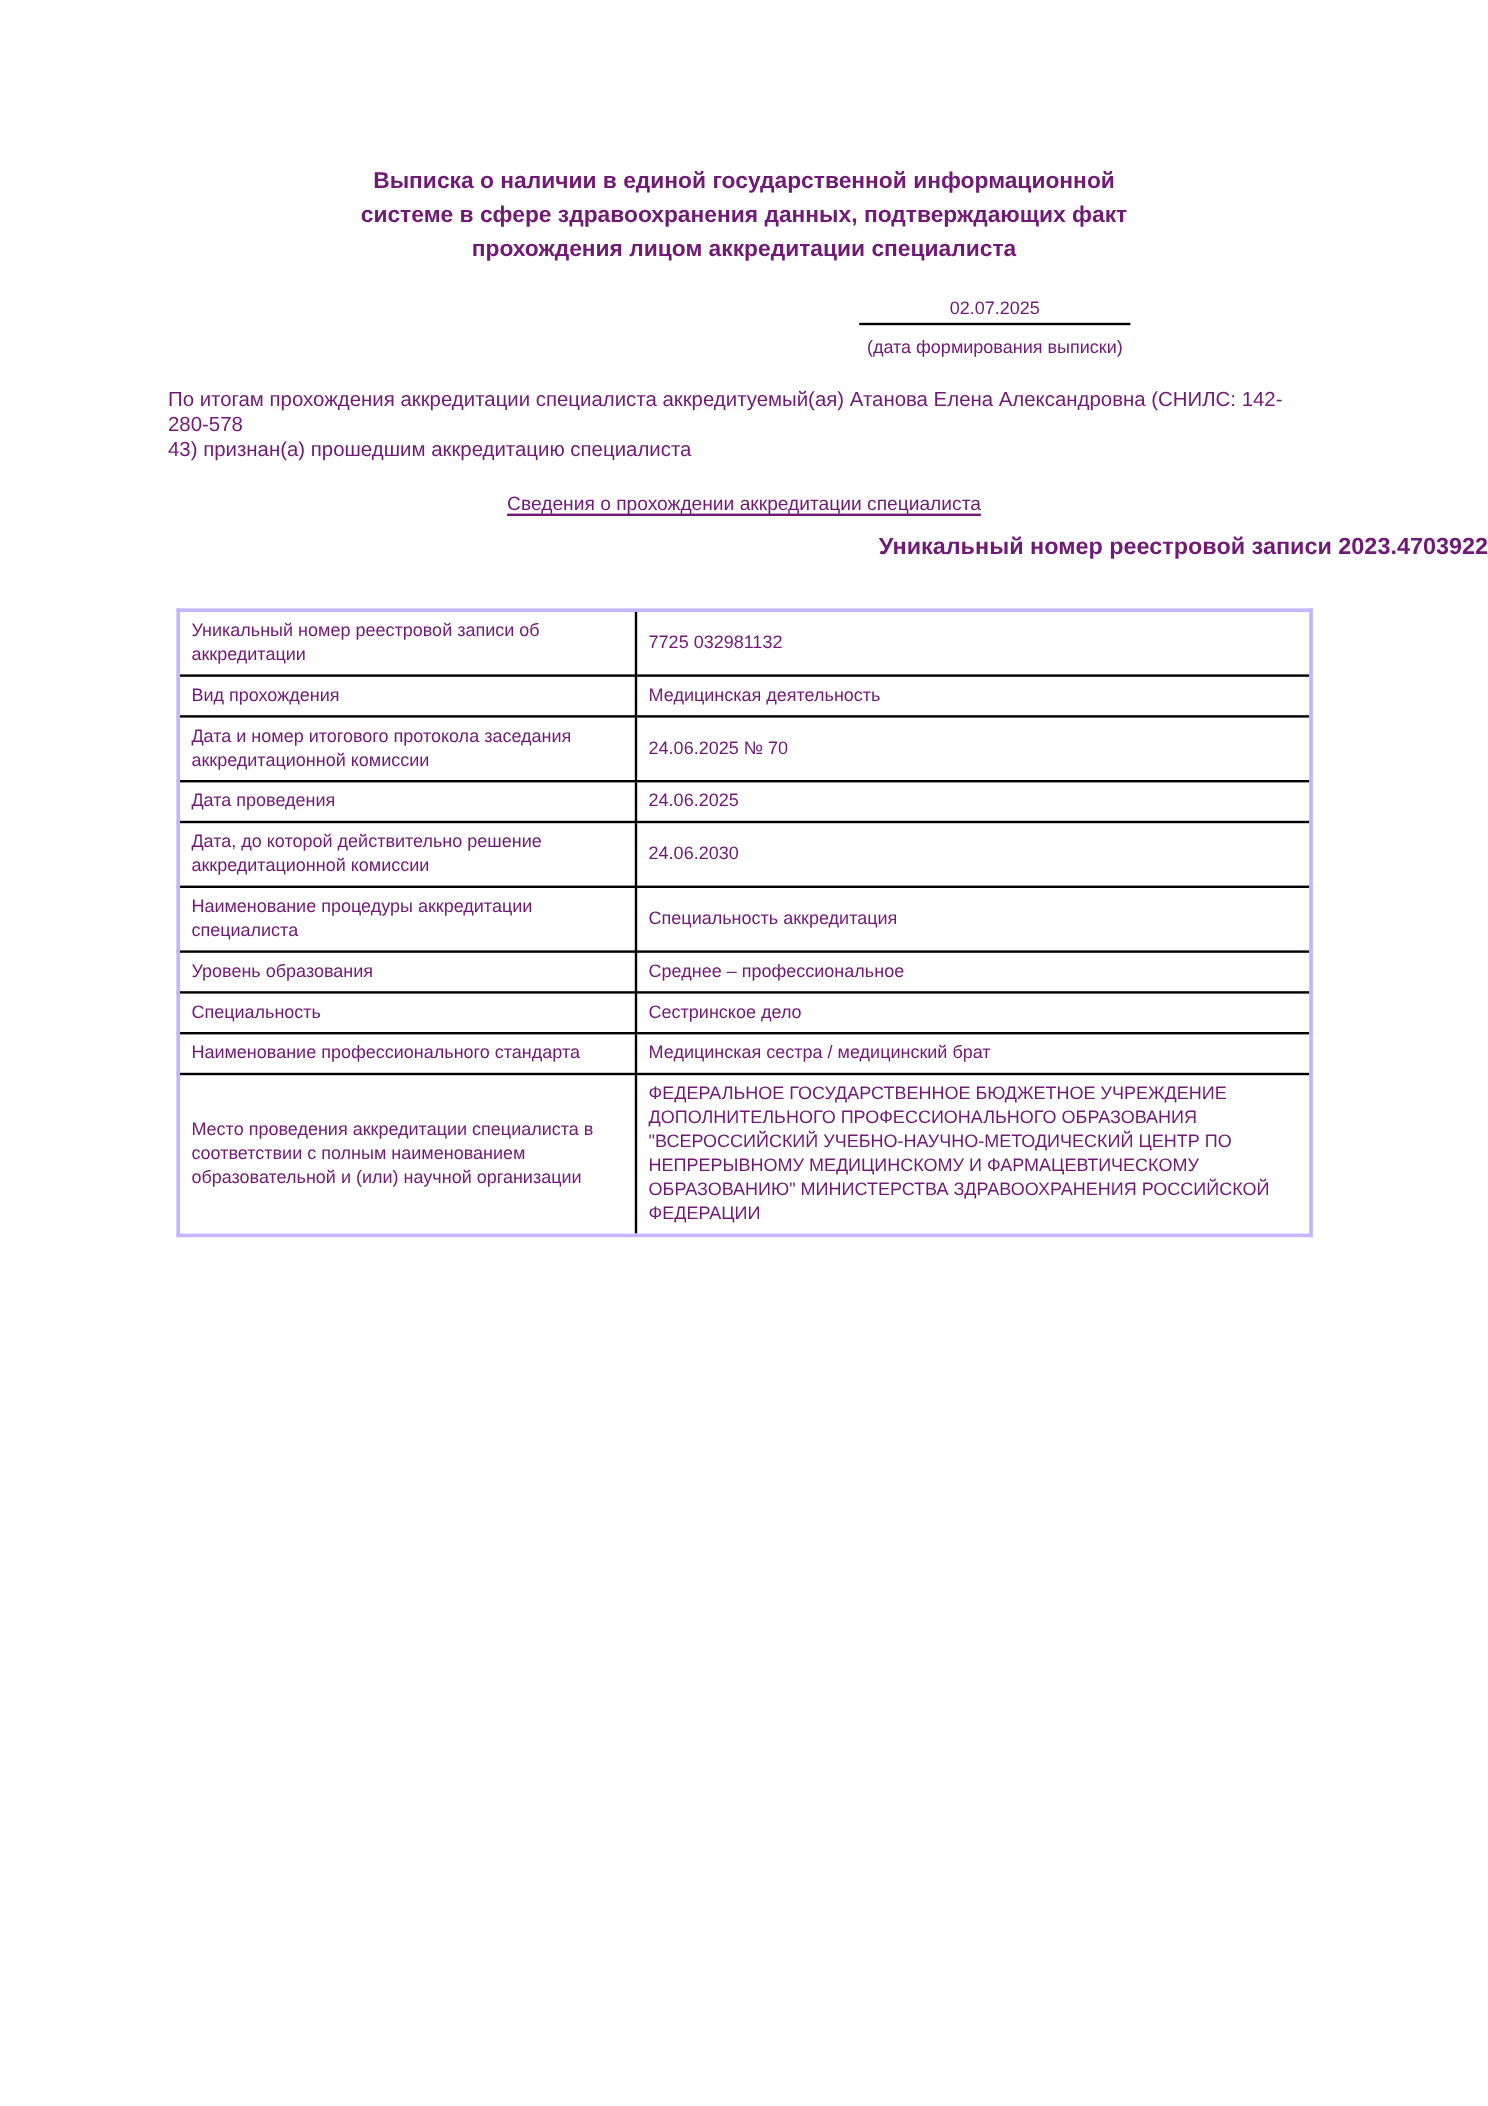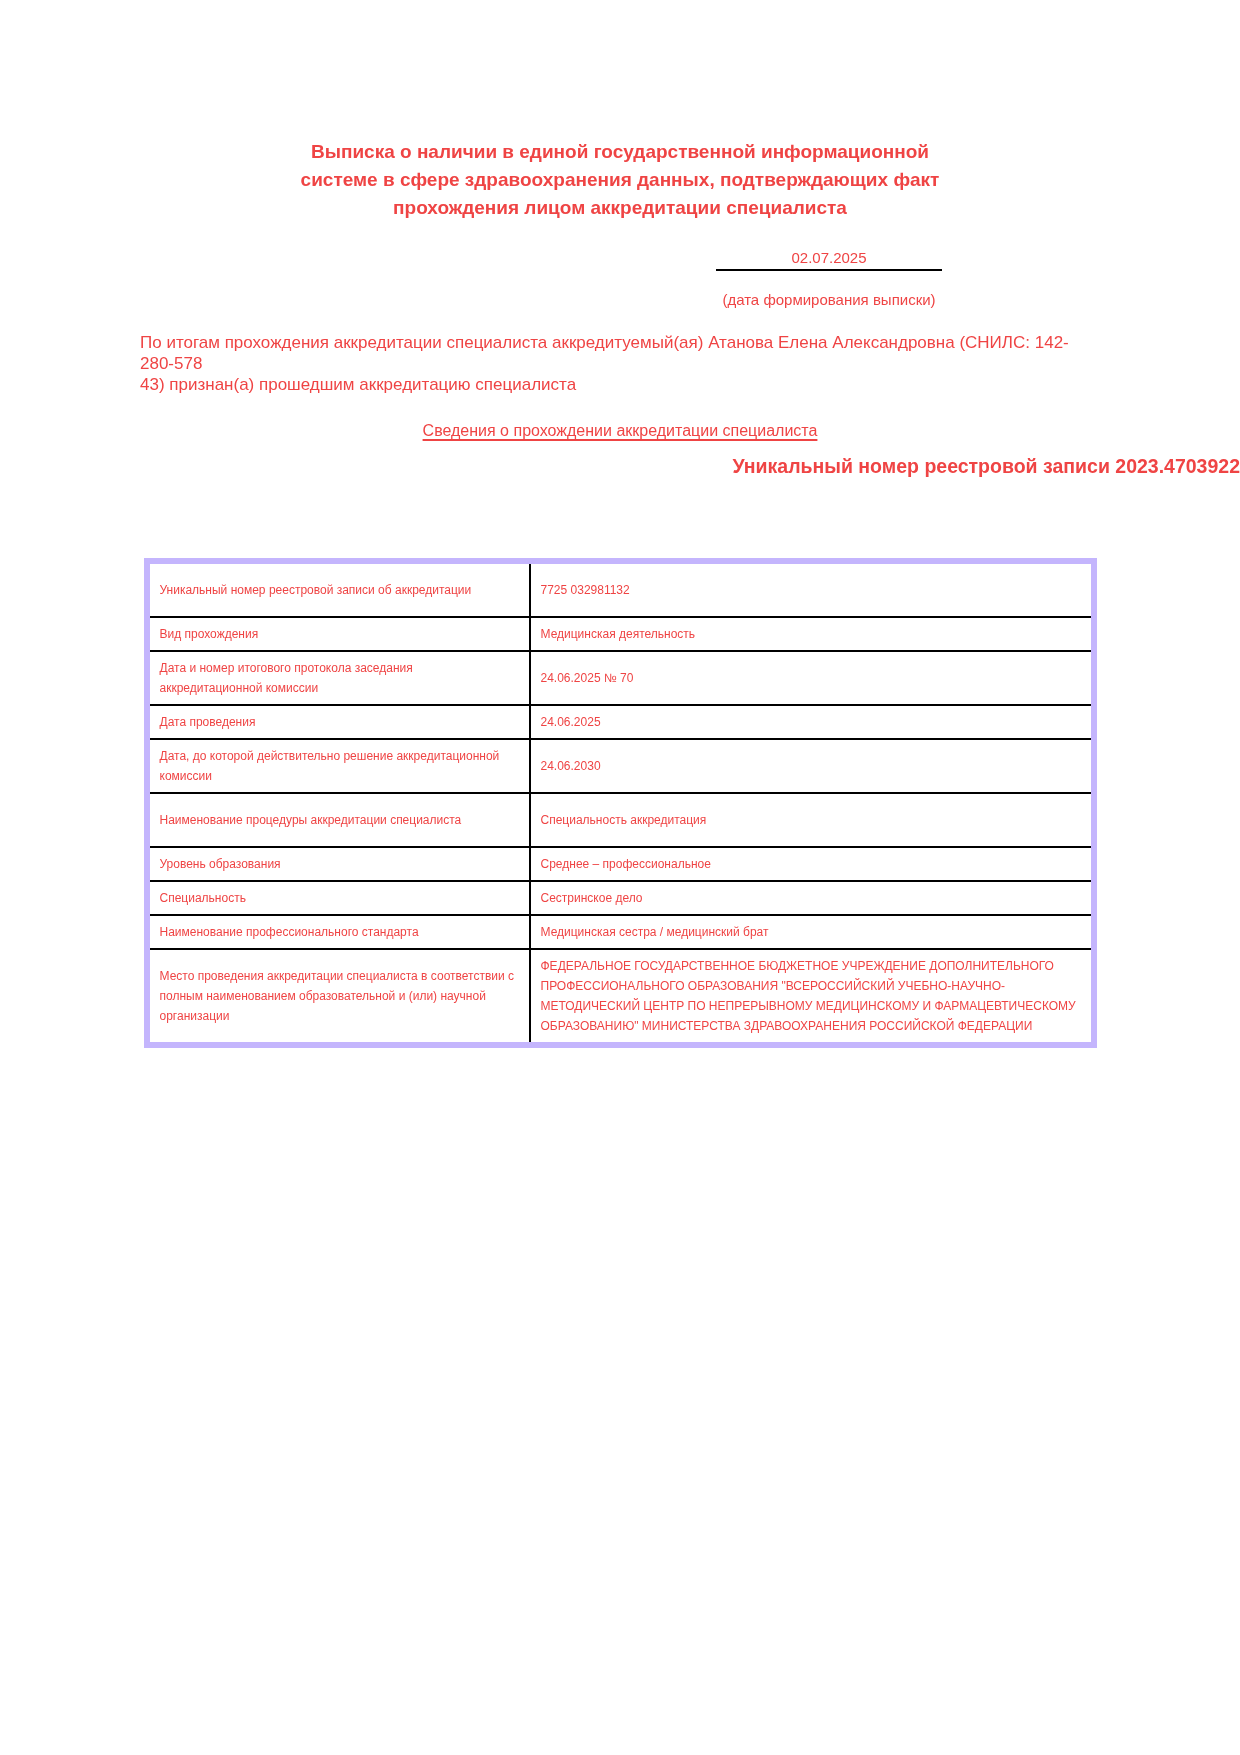--- a/index.html
+++ b/index.html
@@ -1,21 +1,21 @@
 <!DOCTYPE html>
 <html lang="ru"><head>
 <meta charset="utf-8">
 <style>
   html, body { margin: 0; padding: 0; background: #888; }
   .page {
     width: 1240px;
     height: 1755px;
     margin: 0 auto;
     background: #ffffff;
-    color: #ef4444;
+    color: #701a75;
     font-family: "Liberation Sans", "DejaVu Sans", sans-serif;
     position: relative;
     overflow: hidden;
   }
   .doc-title {
     margin: 0 auto;
     padding-top: 138px;
     text-align: center;
     font-size: 19px;
     font-weight: bold;
@@ -29,21 +29,21 @@
     font-size: 15px;
     line-height: 20px;
   }
   .date-value {
     display: block;
     border-bottom: 2px solid #000000;
     padding-bottom: 1px;
   }
   .date-caption {
     display: block;
-    padding-top: 19px;
+    padding-top: 9px;
   }
   .intro {
     margin: 22px auto 0;
     width: 960px;
     font-size: 17px;
     line-height: 21px;
   }
   .section-heading {
     margin-top: 27px;
     text-align: center;
@@ -55,24 +55,24 @@
   }
   .registry-number {
     margin-top: 13px;
     text-align: right;
     font-size: 19.5px;
     font-weight: bold;
     line-height: 26px;
   }
   table.acc-table {
     width: 941px;
-    margin: 79px auto 0;
+    margin: 38px auto 0;
     border-collapse: collapse;
-    border: 6px solid #c4b5fd;
-    font-size: 12px;
+    border: 3px solid #c4b5fd;
+    font-size: 15px;
     line-height: 20px;
     table-layout: fixed;
   }
   table.acc-table td {
     border: 2px solid #000000;
     padding: 6px 10px;
     vertical-align: middle;
     word-wrap: break-word;
   }
   td.label-cell { width: 359px; }

